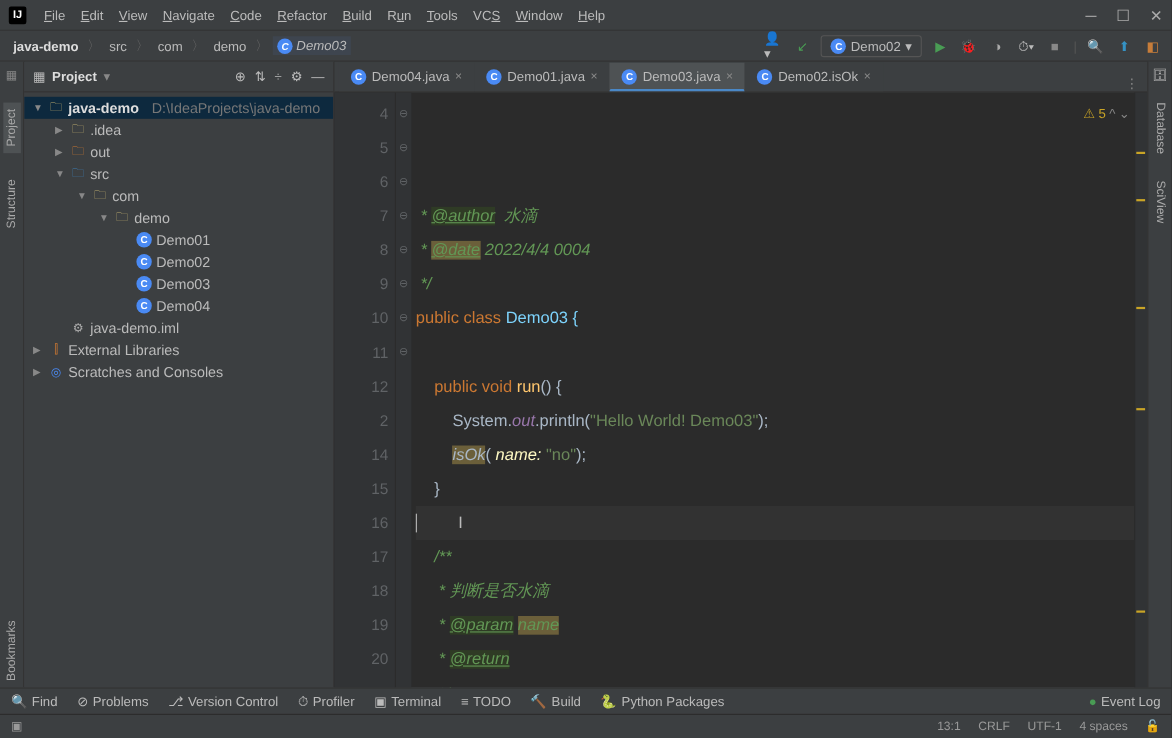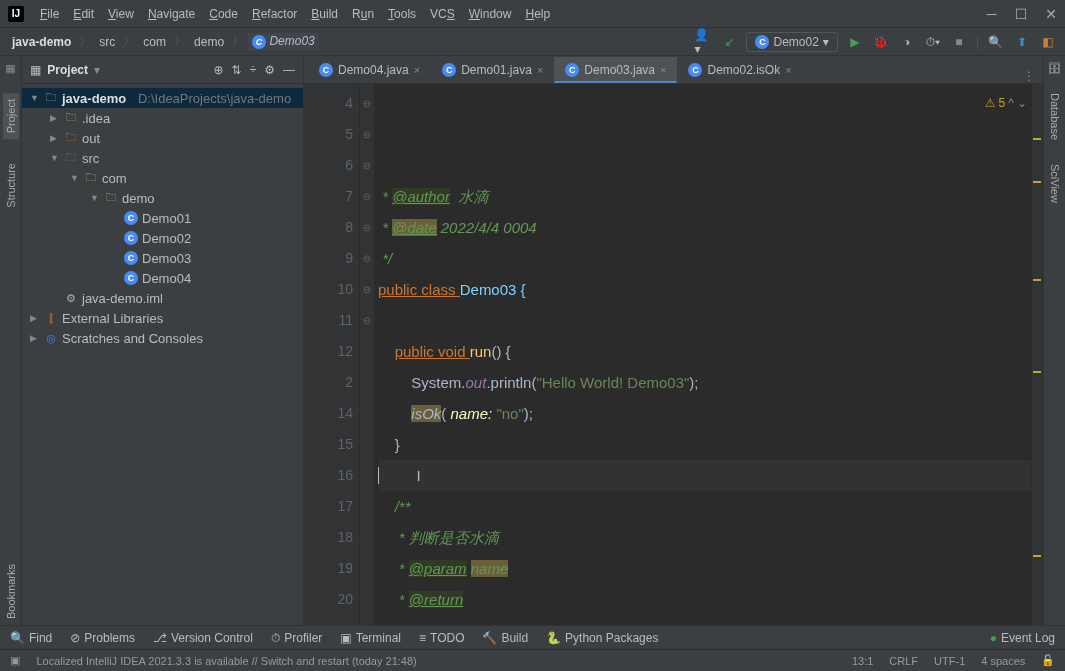--- a/index.html
+++ b/index.html
@@ -46,21 +46,21 @@
 .editor-area { flex:1; display:flex; flex-direction:column; background:#2b2b2b; }
 .tabs { height:28px; background:#3c3f41; display:flex; align-items:flex-end; padding-left:4px; border-bottom:1px solid #323232;}
 .tab { height:26px; display:flex; align-items:center; gap:5px; padding:0 10px; background:#3c3f41; border:1px solid transparent; cursor:pointer; font-size:12px;}
 .tab.active { background:#4e5254; border-bottom:2px solid #4a88c7; }
 .tab .close{color:#888;font-size:11px;}
 .tabs-right { margin-left:auto; padding-right:8px; color:#888; cursor:pointer;}
 .editor-body { flex:1; display:flex; overflow:hidden; position:relative;}
 .gutter-col { width:56px; background:#313335; text-align:right; padding:4px 6px 4px 0; color:#606366; font-family:"JetBrains Mono",Consolas,monospace; font-size:14px; line-height:31px; border-right:1px solid #2b2b2b; position:relative;}
 .fold-col { width:14px; background:#313335; padding-top:4px; line-height:31px; font-size:10px; color:#606366; text-align:center;}
 .code-col { flex:1; padding:4px 0 4px 4px; font-family:"JetBrains Mono",Consolas,monospace; font-size:15px; line-height:31px; white-space:pre; color:#a9b7c6; position:relative;}
-.kw{color:#cc7832;text-decoration:underline;} .str{color:#6a8759;} .doc{color:#629755;font-style:italic;} .doctag{color:#629755;font-style:italic;text-decoration:underline;background:#2f3b25;} .fn{color:#ffc66d;} .fld{color:#9876aa;font-style:italic;} .id{color:#7dd3fc;} .hlprm{color:#fef9c3;font-style:italic;}
+.kw{color:#cc7832;} .str{color:#6a8759;} .doc{color:#629755;font-style:italic;} .doctag{color:#629755;font-style:italic;text-decoration:underline;background:#2f3b25;} .fn{color:#ffc66d;} .fld{color:#9876aa;font-style:italic;} .id{color:#7dd3fc;} .hlprm{color:#fef9c3;font-style:italic;}
 .hl-y{background:#6b5f3a;} .hl-u{text-decoration:underline;}
 .marker-strip { width:12px; background:#313335; border-left:1px solid #2b2b2b; position:relative;}
 .marker-strip .warn{position:absolute;right:2px;width:8px;height:2px;background:#c9a426;}
 .warn-sum{position:absolute;right:4px;top:4px;color:#c9a426;font-size:12px;display:flex;align-items:center;gap:3px;}
 .bottombar { height:24px; background:#3c3f41; border-top:1px solid #323232; display:flex; align-items:center; padding:0 10px; gap:18px; font-size:12px;}
 .bottombar .bitem{display:flex;align-items:center;gap:4px;cursor:pointer;}
 .bottombar .spacer{flex:1;}
 .statusbar { height:22px; background:#3c3f41; border-top:1px solid #2c2c2c; display:flex; align-items:center; padding:0 10px; gap:16px; font-size:11px; color:#999;}
 .statusbar .spacer{flex:1;}
 </style>
@@ -303,20 +303,19 @@
   <span class="bitem">🐍 <span>Python Packages</span></span>
   <div class="spacer"></div>
   <span class="bitem">
       <span style="color:#499c54;">●</span> 
       <span>Event Log</span>
     </span>
 </div>
 
 <div class="statusbar">
   <span>▣</span>
-  <span><span>Localized IntelliJ IDEA 2021.3.3 is available // Switch and restart (today 21:48)</span></span>
   <div class="spacer"></div>
   <span>13:1</span>
   <span>CRLF</span>
   <span>UTF-1</span>
   <span>4 spaces</span>
   <span>🔓</span>
 </div>
 
 </body></html>

